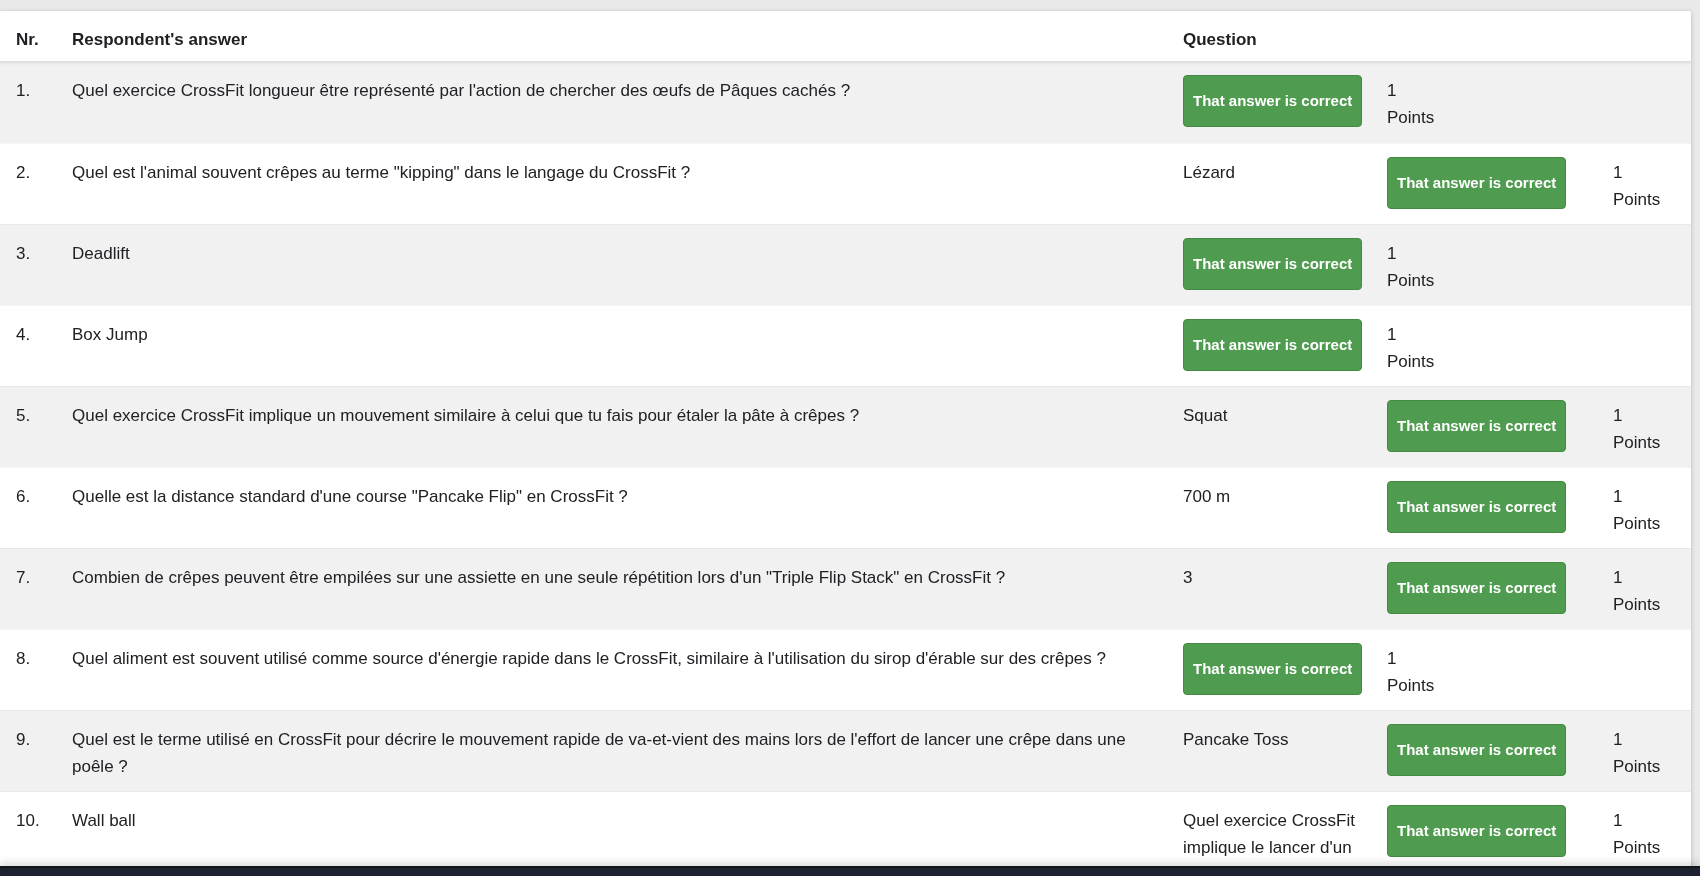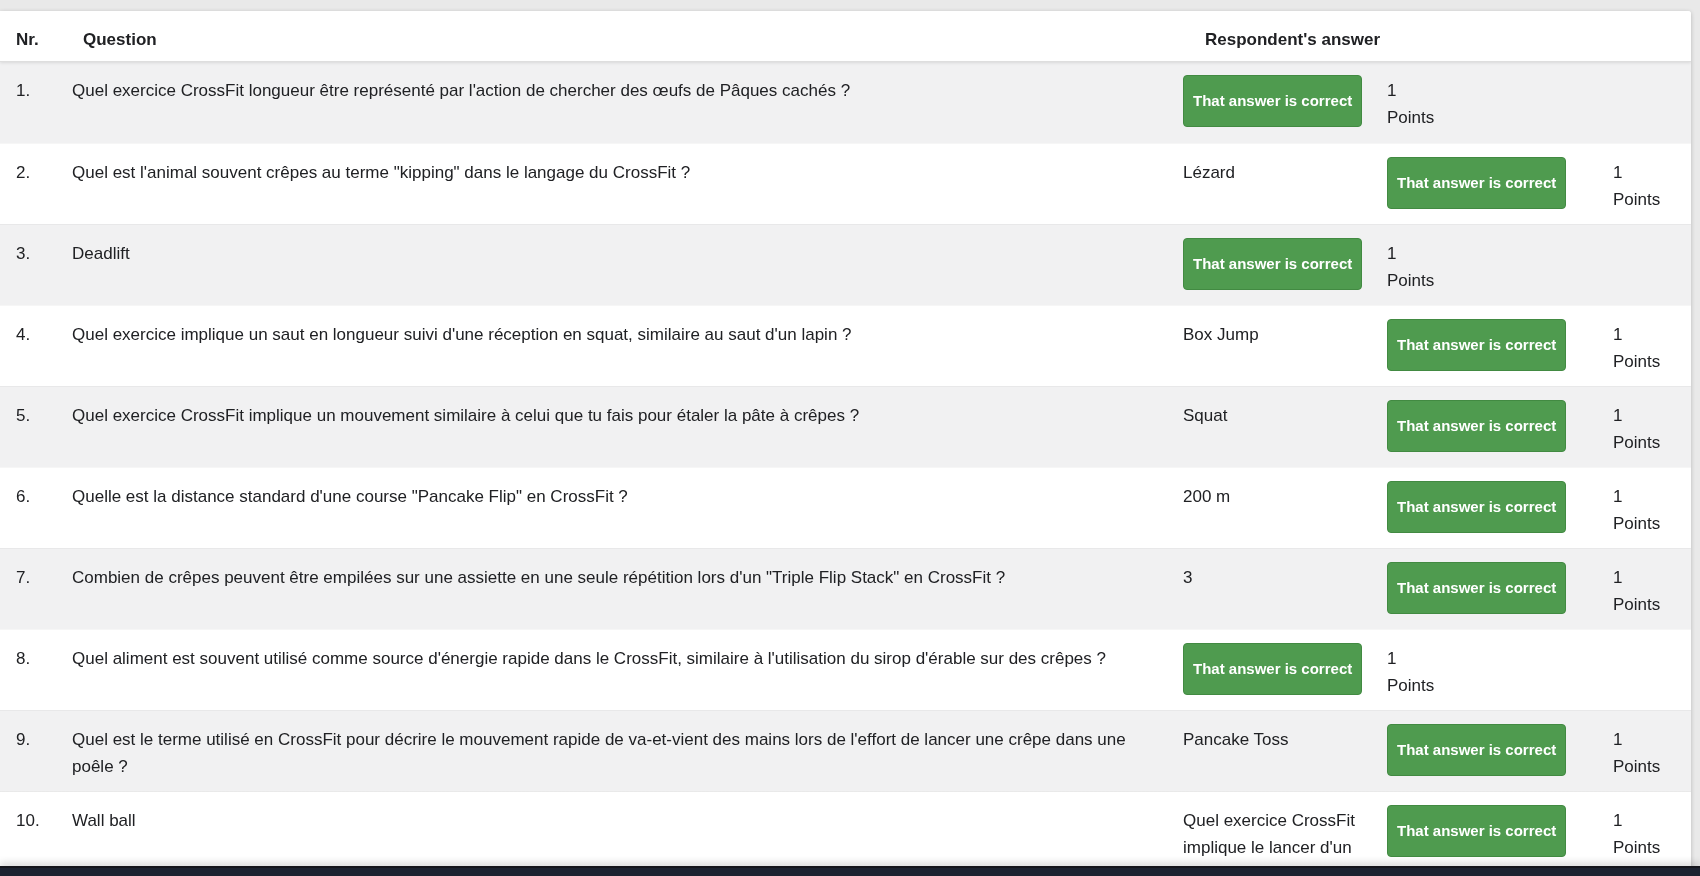--- a/index.html
+++ b/index.html
@@ -33,21 +33,20 @@
     grid-template-columns:56px 1111px 204px 226px 1fr;
     padding-left:16px;
   }
   .thead{
     height:51px;
     background:#ffffff;
     border-bottom:1px solid #dedede;
     box-shadow:0 1px 3px rgba(0,0,0,0.10);
     position:relative;
     z-index:2;
-    gap:11px;
   }
   .th{
     font-weight:700;
     font-size:17px;
     padding-top:16px;
     line-height:20px;
     white-space:nowrap;
   }
   .body-row{
     min-height:81px;
@@ -90,22 +89,22 @@
     box-shadow:0 -4px 7px rgba(0,0,0,0.12);
     z-index:5;
   }
 </style>
 </head>
 <body>
 
 <div class="card">
   <div class="row thead">
     <div class="cell nr th">Nr.</div>
+    <div class="cell a th">Respondent's answer</div>
     <div class="cell q th">Question</div>
-    <div class="cell a th">Respondent's answer</div>
     <div class="cell b th"></div>
     <div class="cell p th"></div>
   </div>
   <div id="rows">
   <div class="row body-row">
     <div class="cell nr">1.</div>
     <div class="cell q">Quel exercice CrossFit longueur être représenté par l'action de chercher des œufs de Pâques cachés ?</div>
     <div class="cell b">
       <span class="badge">That answer is correct</span>
     </div>
@@ -135,21 +134,20 @@
       <span class="badge">That answer is correct</span>
     </div>
     <div class="cell p">
       <span>1</span>
       <span>Points</span>
     </div>
   </div>
 
   <div class="row body-row">
     <div class="cell nr">4.</div>
-    <div class="cell q">Quel exercice implique un saut en longueur suivi d'une réception en squat, similaire au saut d'un lapin ?</div>
     <div class="cell a">Box Jump</div>
     <div class="cell b">
       <span class="badge">That answer is correct</span>
     </div>
     <div class="cell p">
       <span>1</span>
       <span>Points</span>
     </div>
   </div>
 
@@ -162,21 +160,21 @@
     </div>
     <div class="cell p">
       <span>1</span>
       <span>Points</span>
     </div>
   </div>
 
   <div class="row body-row">
     <div class="cell nr">6.</div>
     <div class="cell q">Quelle est la distance standard d'une course "Pancake Flip" en CrossFit ?</div>
-    <div class="cell a">200 m</div>
+    <div class="cell a">700 m</div>
     <div class="cell b">
       <span class="badge">That answer is correct</span>
     </div>
     <div class="cell p">
       <span>1</span>
       <span>Points</span>
     </div>
   </div>
 
   <div class="row body-row">

